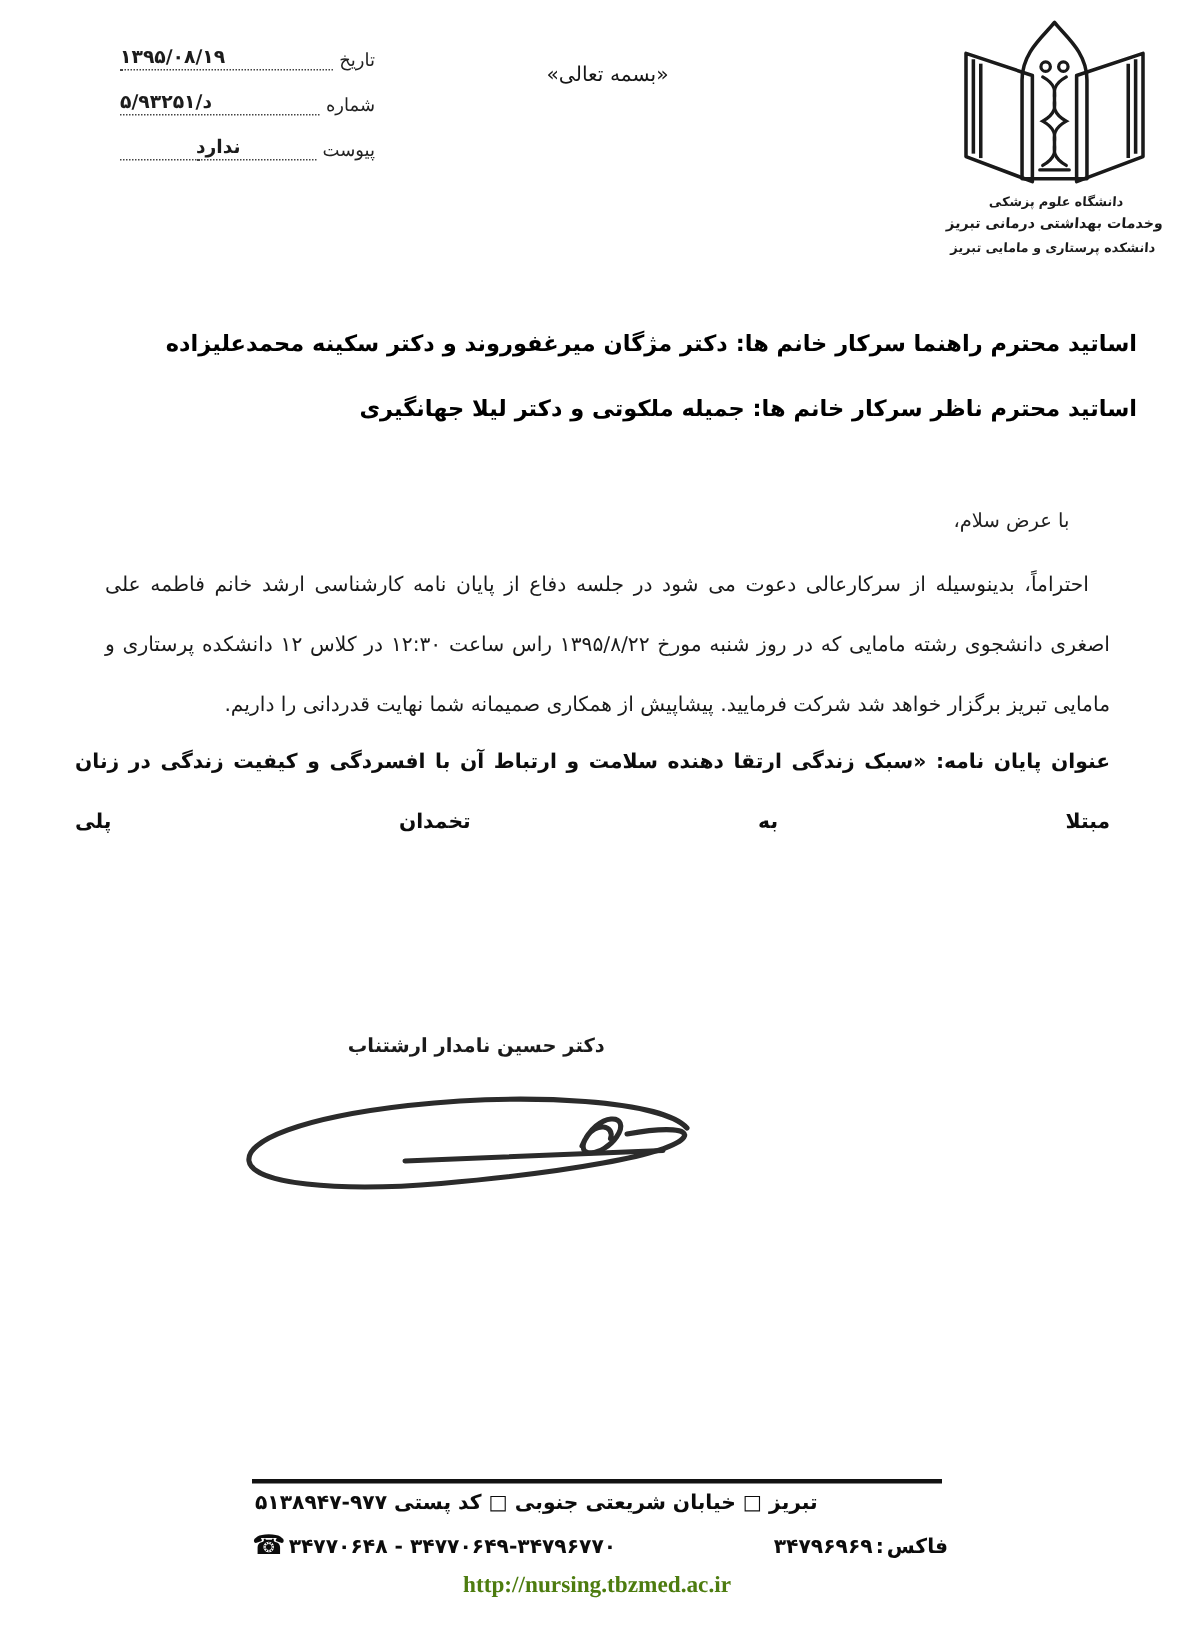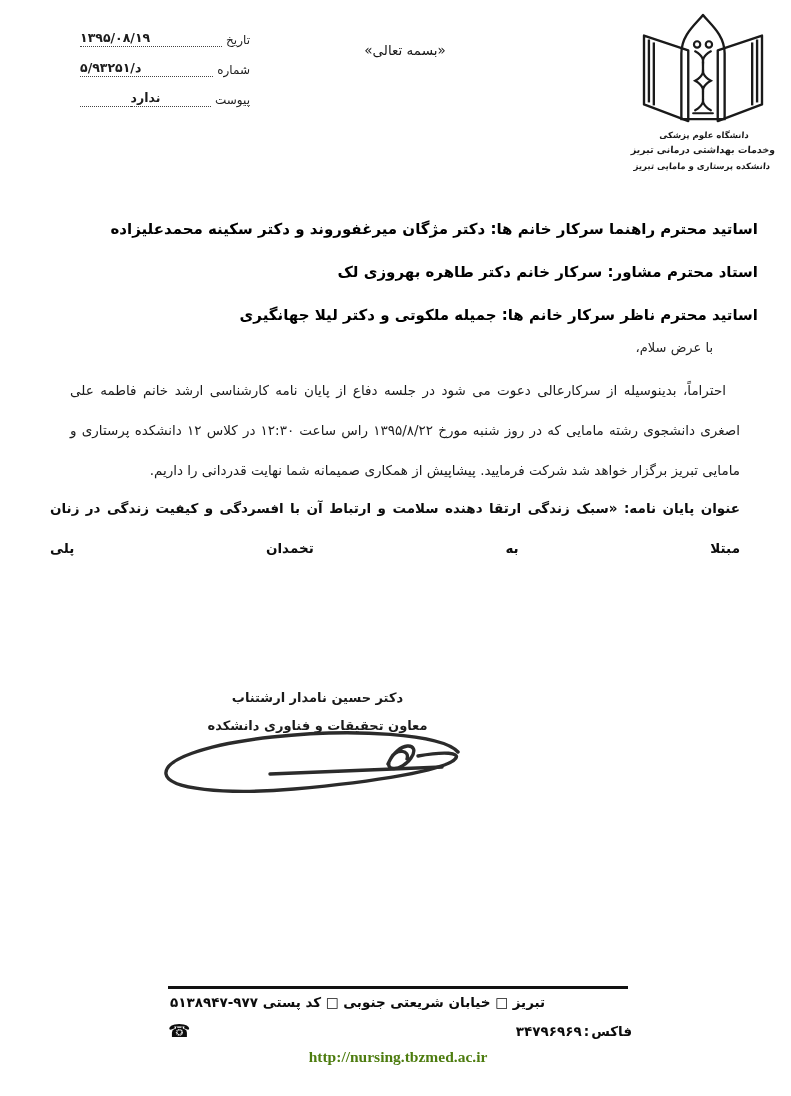--- a/index.html
+++ b/index.html
@@ -103,56 +103,55 @@
   </svg>
   <div class="logo-text">
     <div class="l1">دانشگاه علوم پزشکی</div>
     <div class="l2">وخدمات بهداشتی درمانی تبریز</div>
     <div class="l3">دانشکده پرستاری و مامایی تبریز</div>
   </div>
 </div>
 
 <div class="recipients">
   <div>اساتید محترم راهنما سرکار خانم ها: دکتر مژگان میرغفوروند و دکتر سکینه محمدعلیزاده</div>
-  <div>استاد محترم مشاور: سرکار خانم دکتر طاهره بهروزی لک</div>
   <div>اساتید محترم ناظر سرکار خانم ها: جمیله ملکوتی و دکتر لیلا جهانگیری</div>
 </div>
 
 <div class="salutation">با عرض سلام،</div>
 
 <div class="body-par">
   <div class="jline indent">احتراماً، بدینوسیله از سرکارعالی دعوت می شود در جلسه دفاع از پایان نامه کارشناسی ارشد خانم فاطمه علی</div>
   <div class="jline">اصغری دانشجوی رشته مامایی که در روز شنبه مورخ ۱۳۹۵/۸/۲۲ راس ساعت ۱۲:۳۰ در کلاس ۱۲ دانشکده پرستاری و</div>
   <div class="rline">مامایی تبریز برگزار خواهد شد شرکت فرمایید. پیشاپیش از همکاری صمیمانه شما نهایت قدردانی را داریم.</div>
 </div>
 
 <div class="thesis">
   <div class="jline">عنوان پایان نامه: «سبک زندگی ارتقا دهنده سلامت و ارتباط آن با افسردگی و کیفیت زندگی در زنان مبتلا به تخمدان پلی</div>
 </div>
 
 <div class="sig">
   <div class="sig-name">دکتر حسین نامدار ارشتناب</div>
-  <div class="sig-title">معاون تحقیقات و فناوری دانشکده</div>
 </div>
 <svg class="sig-scribble" width="330" height="88" viewBox="0 0 330 88">
   <g fill="none" stroke="#2b2b2b" stroke-width="3.4" stroke-linecap="round">
     <path d="M308,40 C292,22 205,16 122,25 C52,33 14,48 16,62 C18,77 74,83 144,77 C224,70 298,58 306,46 C309,41 296,39 268,44"></path>
     <path d="M238,52 C248,28 272,30 261,46 C252,59 232,61 241,46 C247,36 260,38 257,47"></path>
     <path d="M120,62 L292,55"></path>
   </g>
 </svg>
 
 <div class="footer-rule"></div>
 <div class="footer-address">
   <span>تبریز □ خیابان شریعتی جنوبی □ کد پستی</span>
   <span class="postal" dir="ltr">۵۱۳۸۹۴۷-۹۷۷</span>
 </div>
 <div class="footer-phones">
   <span class="phone-group">
     <span class="phone-icon">☎</span>
+    <span dir="ltr">۳۴۷۷۰۶۴۸ - ۳۴۷۷۰۶۴۹-۳۴۷۹۶۷۷۰</span>
   </span>
   <span class="phone-group">
     <span dir="ltr">۳۴۷۹۶۹۶۹</span>
     <span> : </span>
     <span>فاکس</span>
   </span>
 </div>
 <div class="footer-site">
   <a href="#">http://nursing.tbzmed.ac.ir</a>
 </div>

